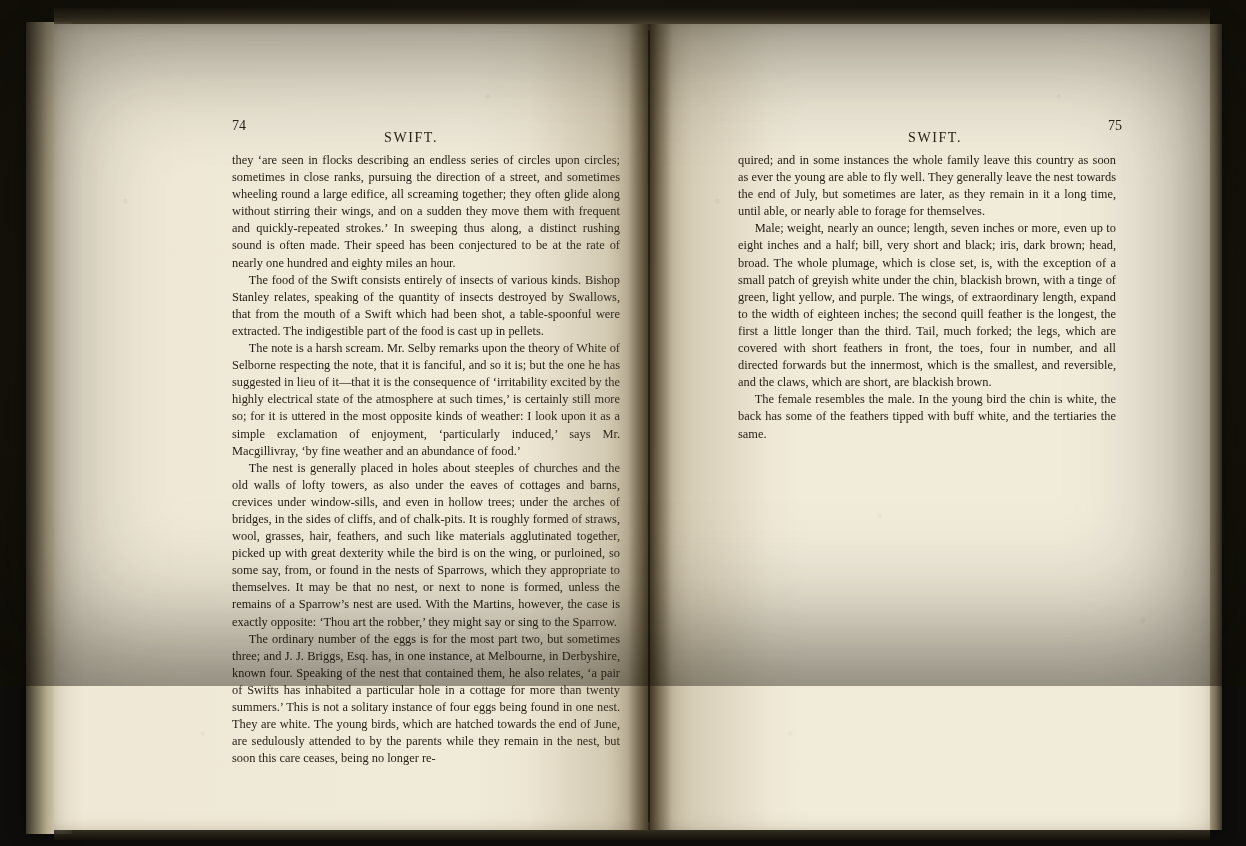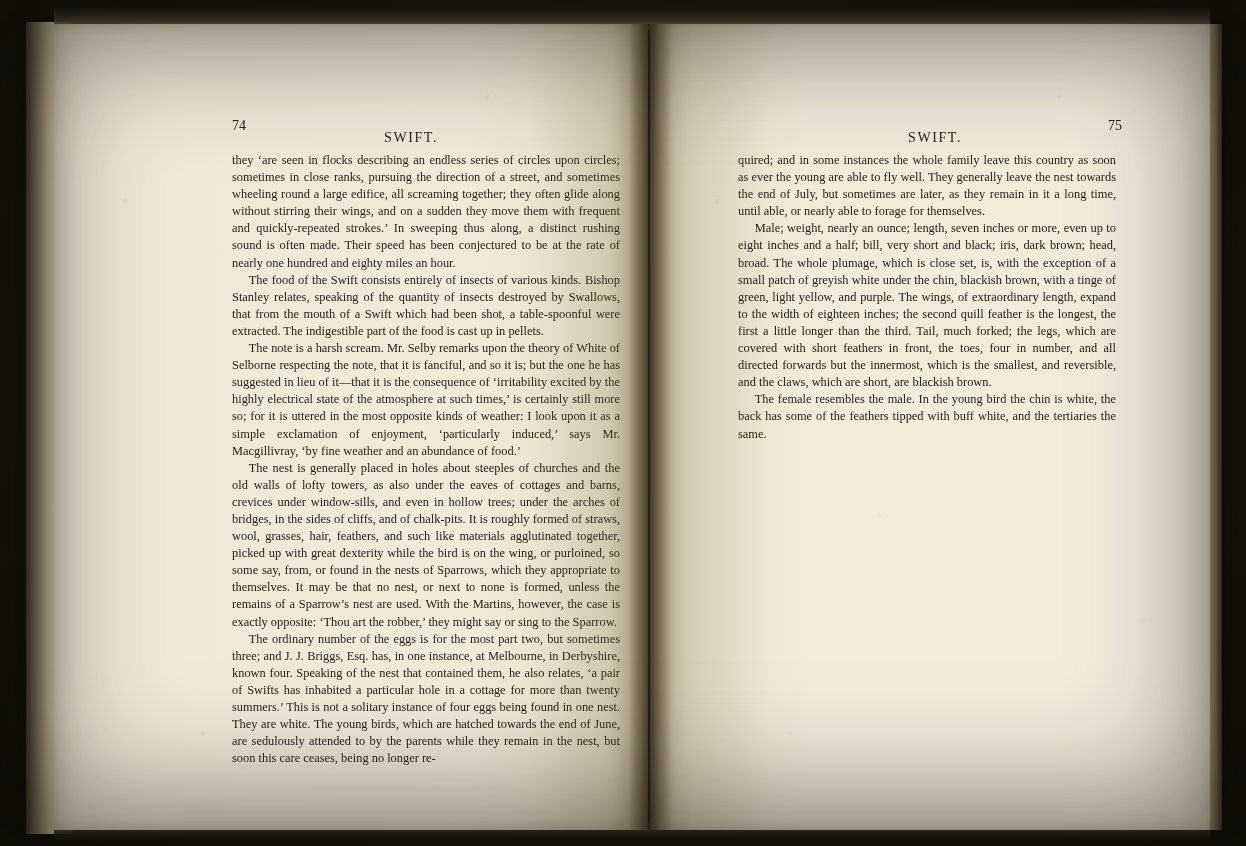--- a/index.html
+++ b/index.html
@@ -9,21 +9,21 @@
   }
   body {
     width: 1246px;
     height: 846px;
     overflow: hidden;
     font-family: "Liberation Serif", serif;
   }
   #book {
     position: relative;
     width: 1246px;
-    height: 846px;
+    height: 686px;
     background: #15130f;
   }
   
   .surface {
     position: absolute;
     inset: 0;
     background:
       radial-gradient(ellipse at 50% 45%, #2a2722 0%, #17150f 58%, #0b0a07 100%);
   }
   

